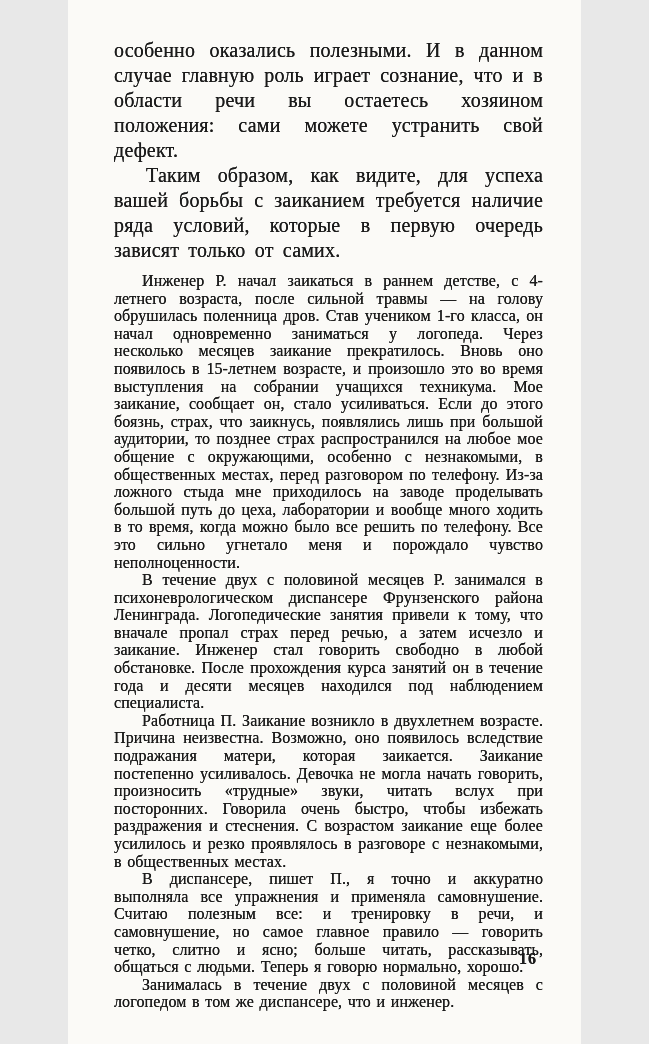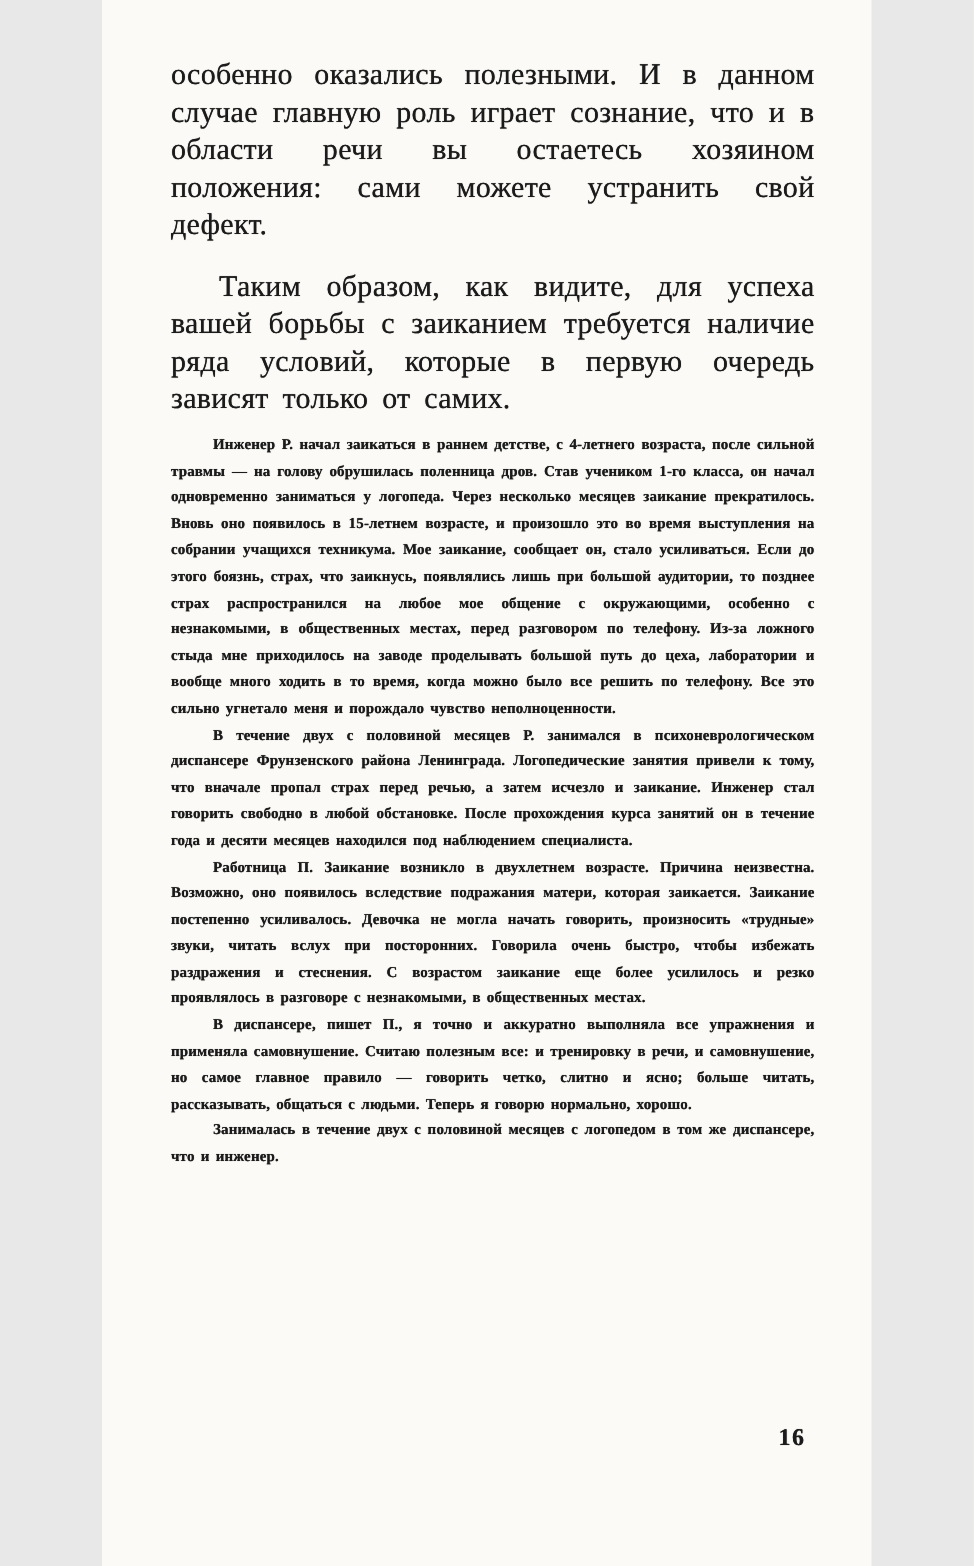--- a/index.html
+++ b/index.html
@@ -23,34 +23,32 @@
   .main-text p {
     margin: 0;
     font-size: 20px;
     line-height: 25px;
     text-align: justify;
     word-spacing: 4px;
     letter-spacing: 0.2px;
   }
   .main-text p.indent {
     text-indent: 32px;
-    margin-top: 16px;
   }
   .examples-text {
     margin-top: 9px;
   }
   .examples-text p {
     margin: 0;
-    font-size: 10px;
+    font-size: 16px;
     line-height: 17.6px;
     text-align: justify;
     text-indent: 28px;
     word-spacing: 1.5px;
     letter-spacing: 0.1px;
-    font-weight: bold;
   }
   .page-number {
     position: absolute;
     right: 44px;
     top: 950px;
     font-size: 16px;
     font-weight: bold;
     letter-spacing: 1px;
   }
 </style>

